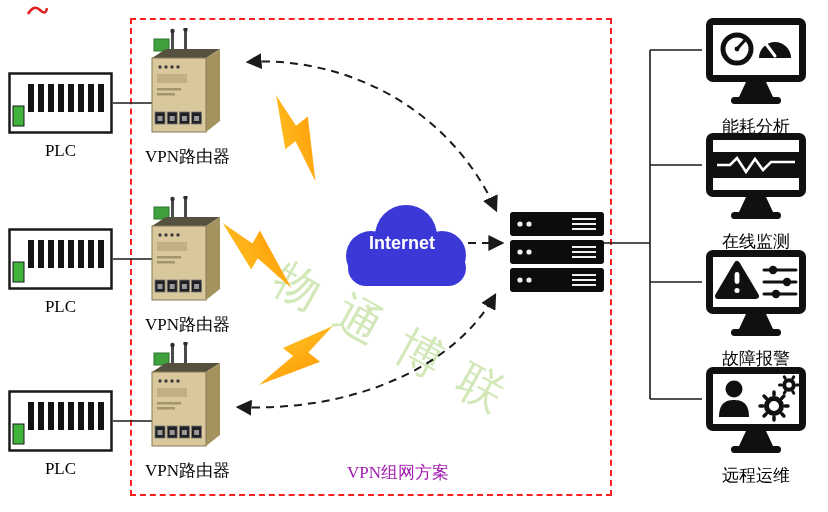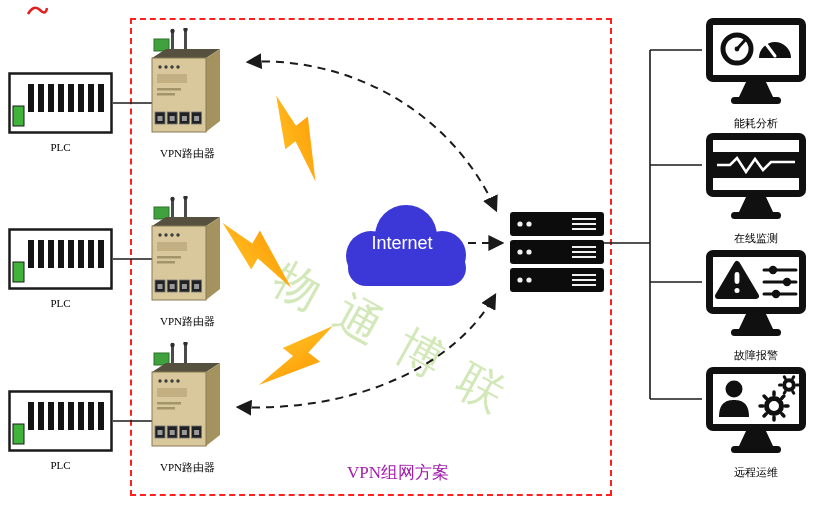--- a/index.html
+++ b/index.html
@@ -1,33 +1,33 @@
 <!DOCTYPE html>
 <html><head>
 <meta charset="utf-8">
 <style>
   html,body{margin:0;padding:0;background:#ffffff;}
   #canvas{position:relative;width:828px;height:512px;background:#ffffff;overflow:hidden;
           font-family:"Liberation Serif","DejaVu Serif",serif;}
   .abs{position:absolute;}
   .device{position:absolute;text-align:center;z-index:4;}
-  .device .label{display:block;font-size:11px;color:#000;margin-top:3px;line-height:1.2;}
+  .device .label{display:block;font-size:17px;color:#000;margin-top:3px;line-height:1.2;}
   .plc-label{font-size:16px;}
   #group-box{position:absolute;left:130px;top:18px;width:482px;height:478px;
              border:2px dashed #ff1f1f;z-index:1;box-sizing:border-box;}
   #group-label{position:absolute;left:333px;top:461px;width:130px;text-align:center;
                font-size:17px;color:#a21caf;z-index:4;}
   #watermark{position:absolute;left:292px;top:248px;font-size:46px;letter-spacing:24px;
              color:#b5d98a;opacity:.6;transform:rotate(29deg);transform-origin:0 0;
              white-space:nowrap;z-index:2;}
   #overlay{position:absolute;left:0;top:0;z-index:3;pointer-events:none;}
   .bolt{position:absolute;z-index:4;}
   #cloud-label{position:absolute;left:326px;top:233px;width:152px;text-align:center;
                color:#fff;font-family:"Liberation Sans","DejaVu Sans",sans-serif;
-               font-weight:normal;font-size:18px;z-index:5;}
+               font-weight:bold;font-size:18px;z-index:5;}
 </style>
 </head>
 <body>
 
 <div id="canvas">
 
   <div id="watermark">物通博联</div>
   <div id="group-box"></div>
   <div id="group-label">VPN组网方案</div>
 

